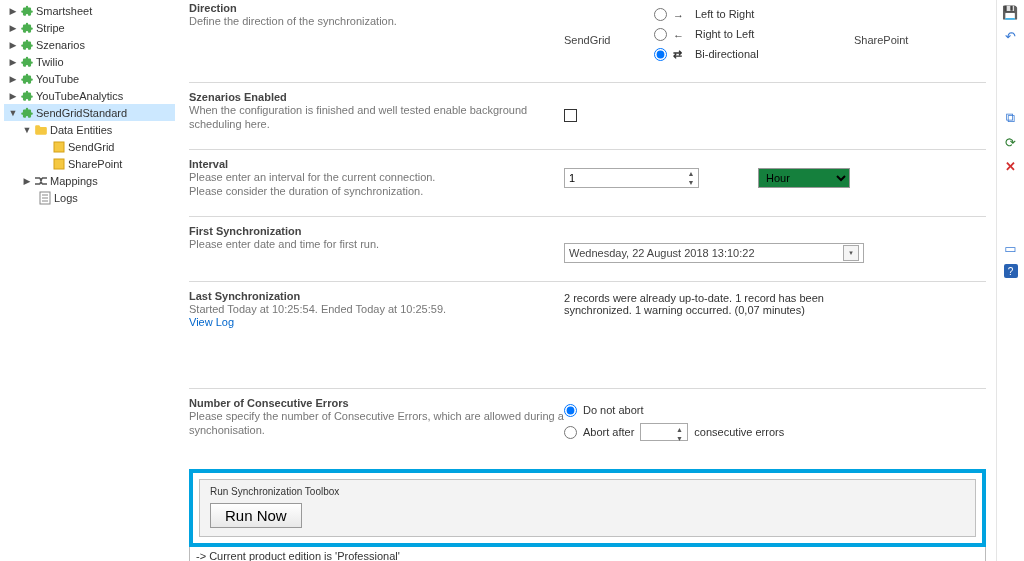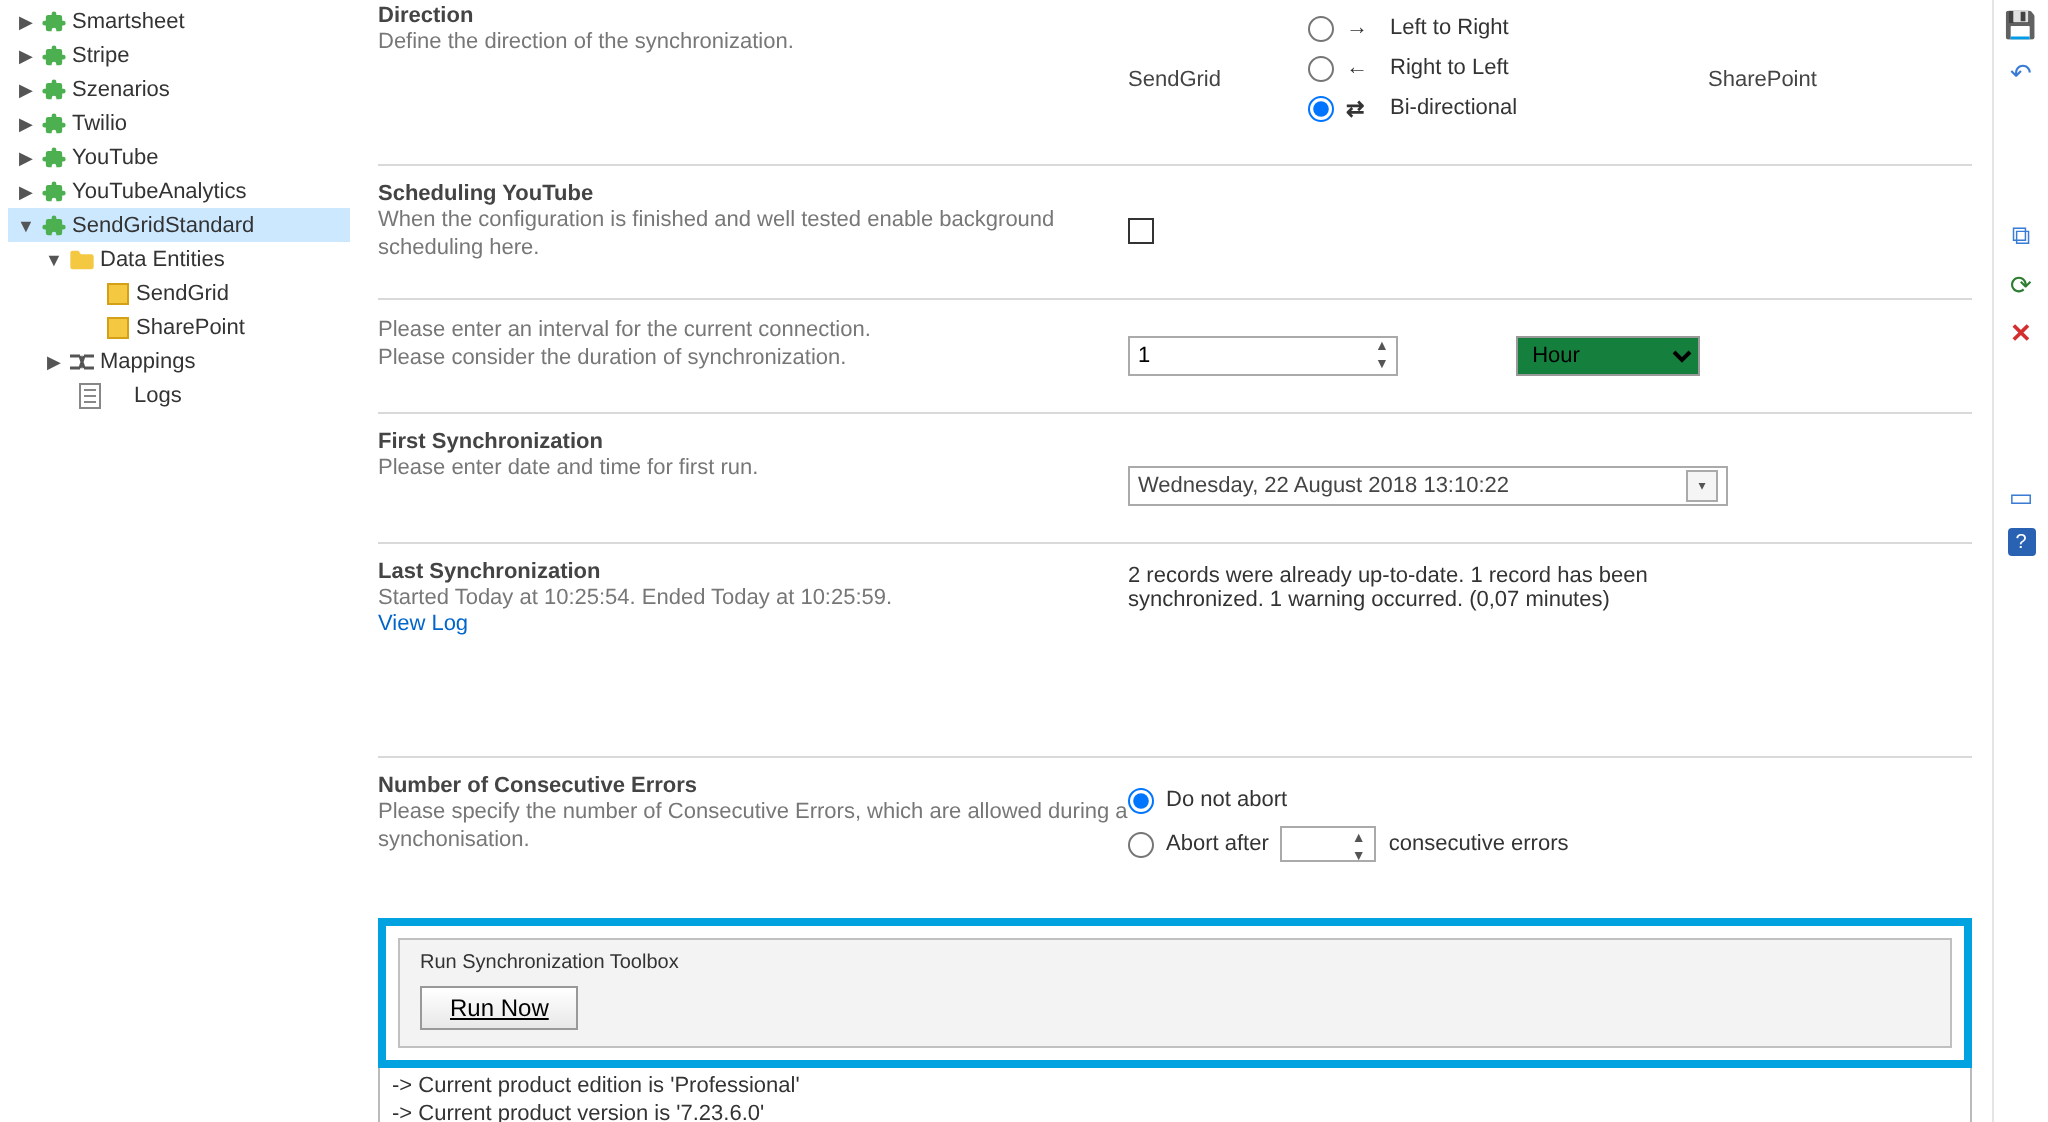--- a/index.html
+++ b/index.html
@@ -5,21 +5,21 @@
 * { box-sizing: border-box; margin: 0; padding: 0; }
 body { font-family: "Segoe UI", Tahoma, sans-serif; font-size: 11px; color: #333; background: #fff; width: 1024px; height: 561px; overflow: hidden; position: relative; }
 .layout { display: flex; height: 100%; }
 .tree-panel { width: 175px; padding: 2px 0 0 4px; background: #fff; }
 .tree-item { display: flex; align-items: center; height: 17px; padding-left: 4px; white-space: nowrap; }
 .tree-item .expander { width: 10px; text-align: center; color: #555; font-size: 9px; }
 .tree-item .icon { width: 14px; height: 14px; display: inline-flex; align-items: center; justify-content: center; margin: 0 2px; }
 .puzzle-green { color: #4caf50; }
 .tree-item.selected { background: #cce8ff; }
 .indent-1 { padding-left: 18px; }
-.indent-2 { padding-left: 32px; gap: 13px; }
+.indent-2 { padding-left: 32px; }
 .indent-3 { padding-left: 46px; }
 .content-panel { flex: 1; padding: 0 10px 0 14px; overflow-y: auto; background: #fff; }
 .section { border-top: 1px solid #d9d9d9; padding: 8px 0 18px 0; display: flex; justify-content: space-between; }
 .section:first-child { border-top: none; padding-top: 2px; }
 .section-left { width: 375px; }
 .section-title { font-weight: bold; color: #444; font-size: 11px; }
 .section-desc { color: #777; font-size: 11px; line-height: 14px; }
 .section-right { flex: 1; padding-top: 2px; }
 .dir-row { display: flex; align-items: flex-start; }
 .dir-label-left { width: 90px; padding-top: 30px; color: #444; }
@@ -37,21 +37,21 @@
 .date-picker { width: 300px; height: 20px; border: 1px solid #aaa; display: flex; align-items: center; padding: 0 4px; font-size: 11px; color: #444; justify-content: space-between; }
 .date-picker .dd-btn { width: 16px; height: 16px; border: 1px solid #aaa; display: inline-flex; align-items: center; justify-content: center; font-size: 7px; color: #555; background: #f5f5f5; }
 .link { color: #0066cc; cursor: pointer; }
 .abort-row { display: flex; align-items: center; height: 22px; }
 .abort-row input[type="radio"] { margin-right: 6px; }
 .small-spin { width: 48px; height: 18px; border: 1px solid #aaa; margin: 0 6px; position: relative; }
 .small-spin .spinner-btns { height: 16px; }
 .toolbox-frame { border: 4px solid #00a3e0; margin-top: 8px; padding: 6px; }
 .toolbox-inner { border: 1px solid #c0c0c0; background: #f3f3f3; padding: 6px 10px 8px 10px; }
 .toolbox-title { font-size: 10px; color: #333; margin-bottom: 6px; }
-.run-btn { background: linear-gradient(#fff,#e8e8e8); border: 1px solid #999; padding: 3px 14px; font-size: 12px; cursor: pointer; text-decoration: underline; }
+.run-btn { background: linear-gradient(#fff,#e8e8e8); border: 1px solid #999; padding: 3px 14px; font-size: 15px; cursor: pointer; }
 .log-output { border: 1px solid #bbb; border-top: none; padding: 2px 6px; background: #fff; font-size: 11px; color: #333; line-height: 14px; }
 .right-toolbar { width: 28px; background: #fff; border-left: 1px solid #e5e5e5; padding-top: 4px; display: flex; flex-direction: column; align-items: center; gap: 8px; }
 .right-toolbar .tb-icon { width: 16px; height: 16px; display: flex; align-items: center; justify-content: center; font-size: 13px; }
 .tb-spacer { height: 50px; }
 svg { display: block; }
 </style>
 </head>
 <body>
 
 <div class="layout">
@@ -194,30 +194,31 @@
                 <span>Bi-directional</span>
               </label>
           </div>
           <div class="dir-label-right">SharePoint</div>
         </div>
       </div>
     </div>
 
     <div class="section">
       <div class="section-left">
-        <div class="section-title">Scheduling YouTube</div>
+        <div class="section-title">Szenarios Enabled</div>
         <div class="section-desc">When the configuration is finished and well tested enable background scheduling here.</div>
       </div>
       <div class="section-right" style="padding-top:18px;">
         <span class="checkbox-box"></span>
       </div>
     </div>
 
     <div class="section">
       <div class="section-left">
+        <div class="section-title">Interval</div>
         <div class="section-desc">Please enter an interval for the current connection.</div>
         <div class="section-desc">Please consider the duration of synchronization.</div>
       </div>
       <div class="section-right" style="padding-top:10px;">
         <span class="spinner-wrap">
           <input type="text" class="num-input" value="1" style="">
           <span class="spinner-btns">
               <span>▲</span>
               <span>▼</span>
             </span>

